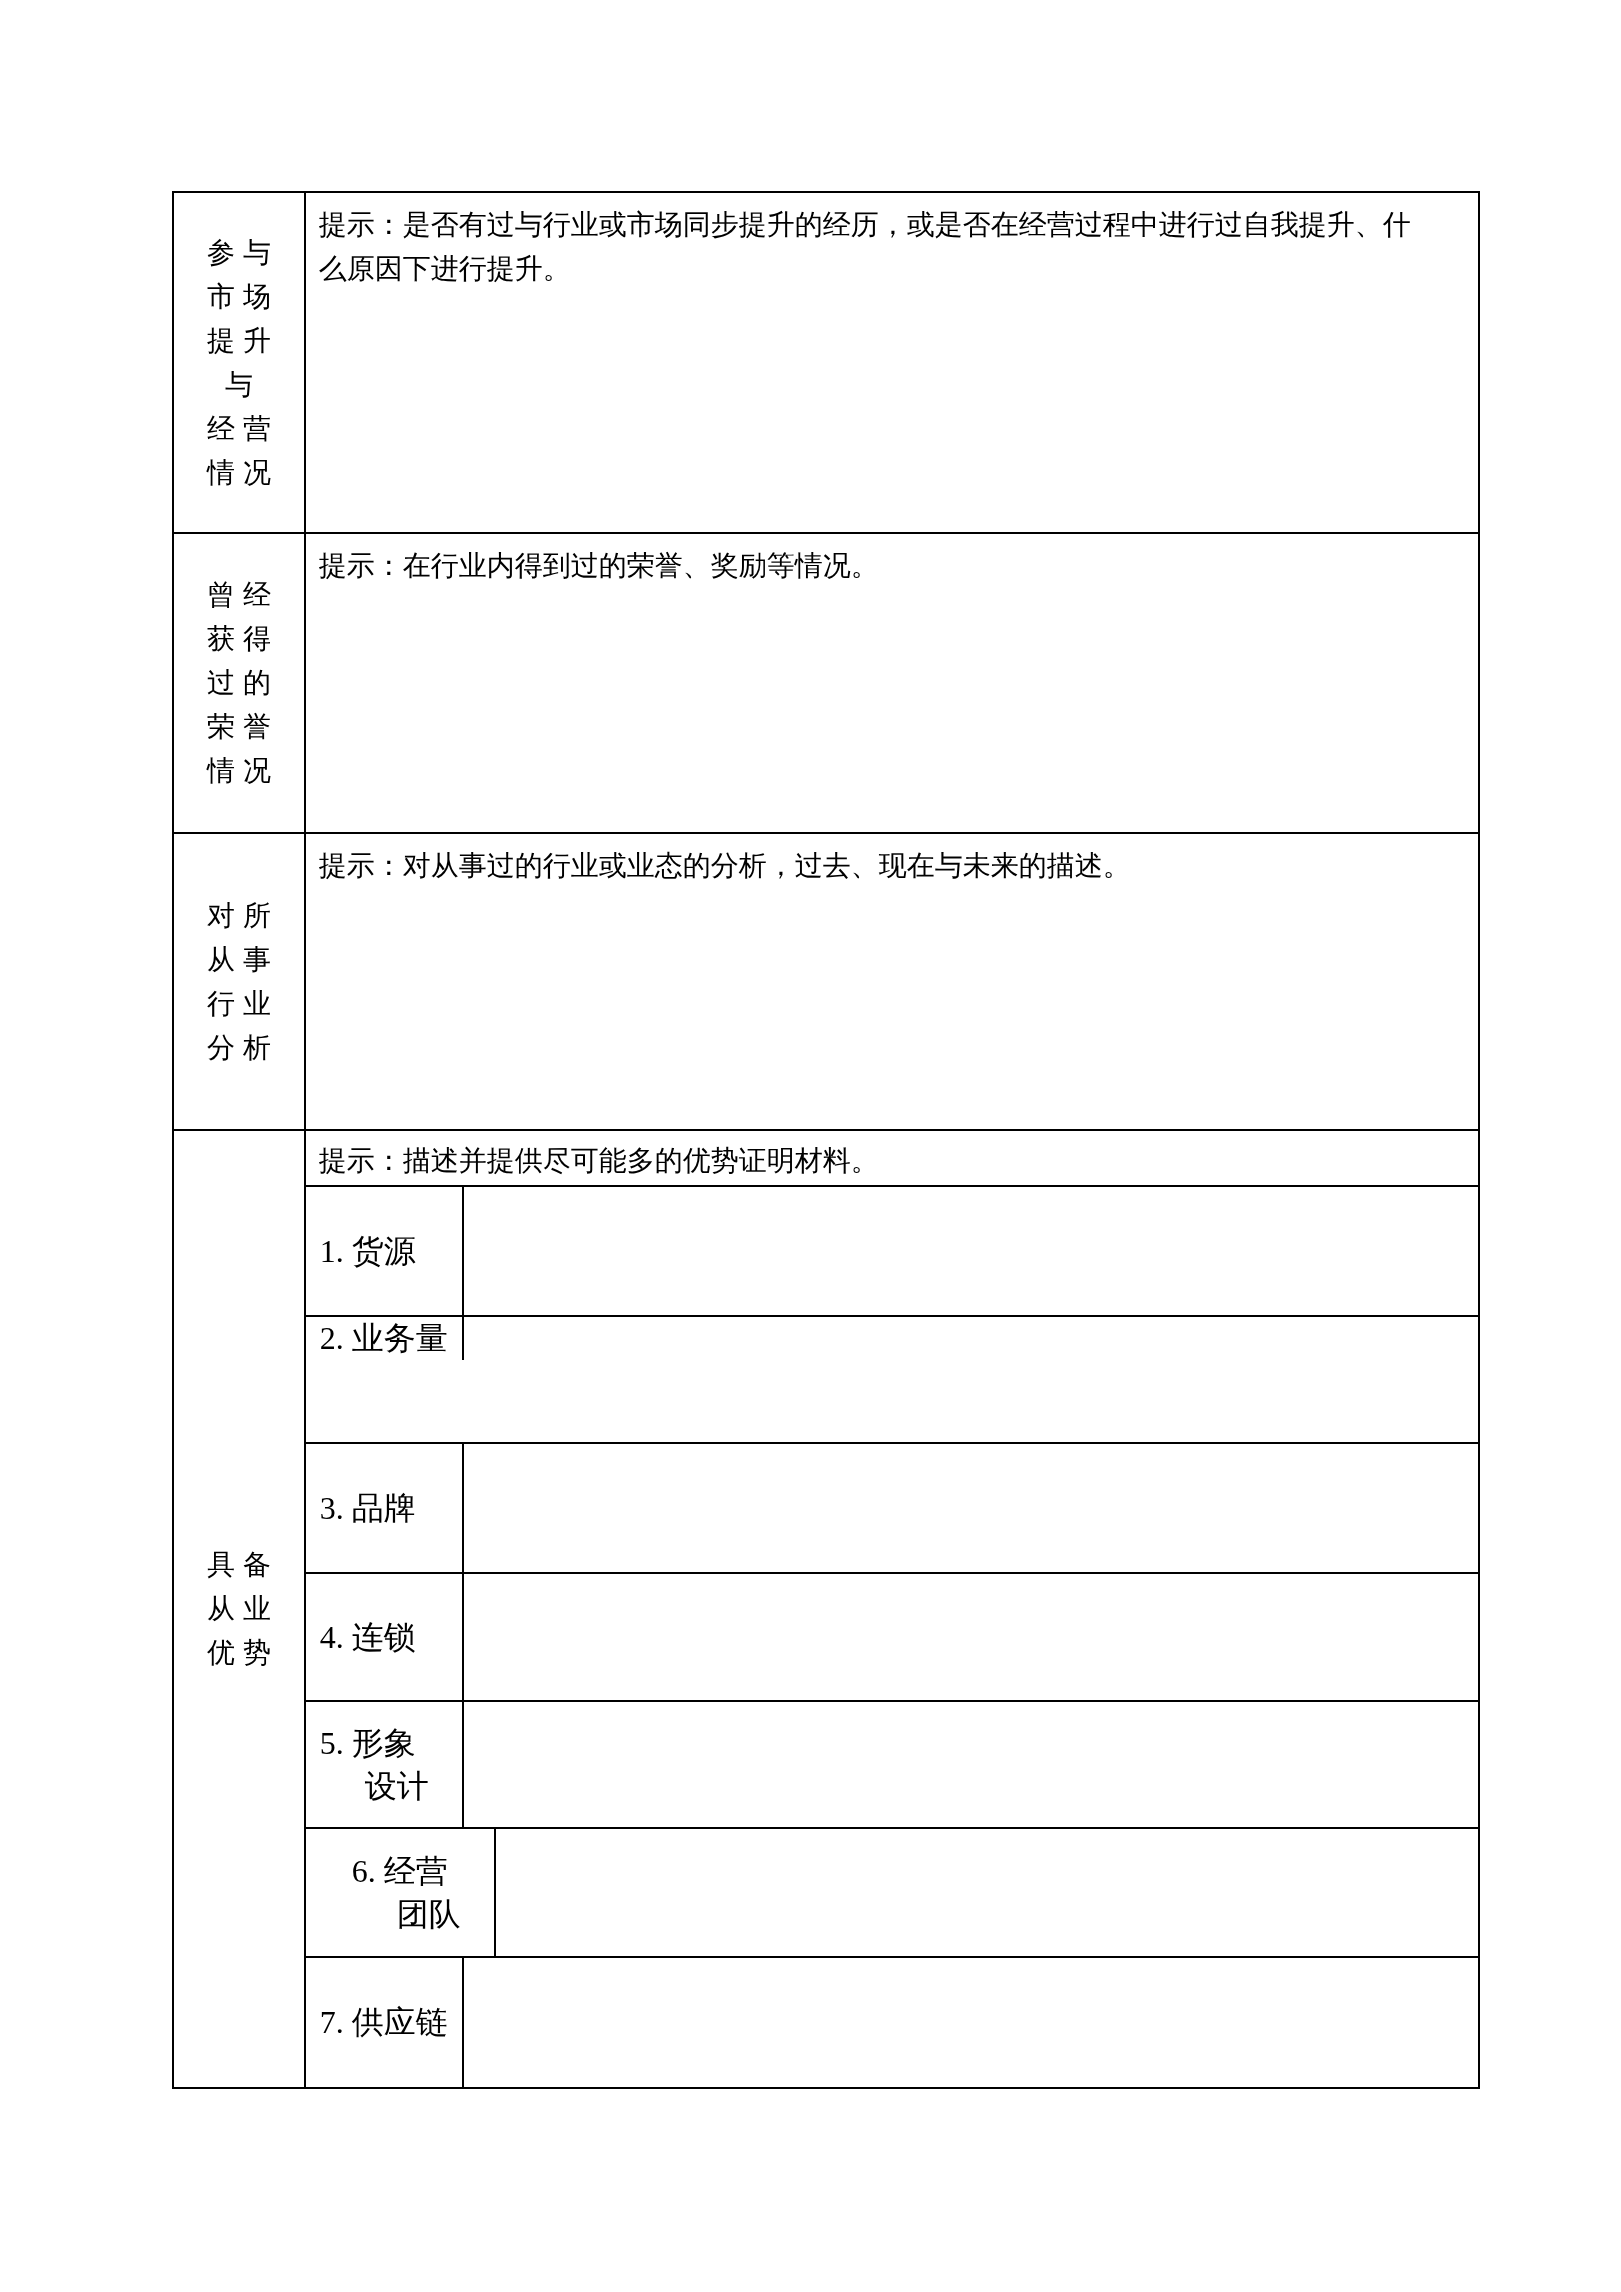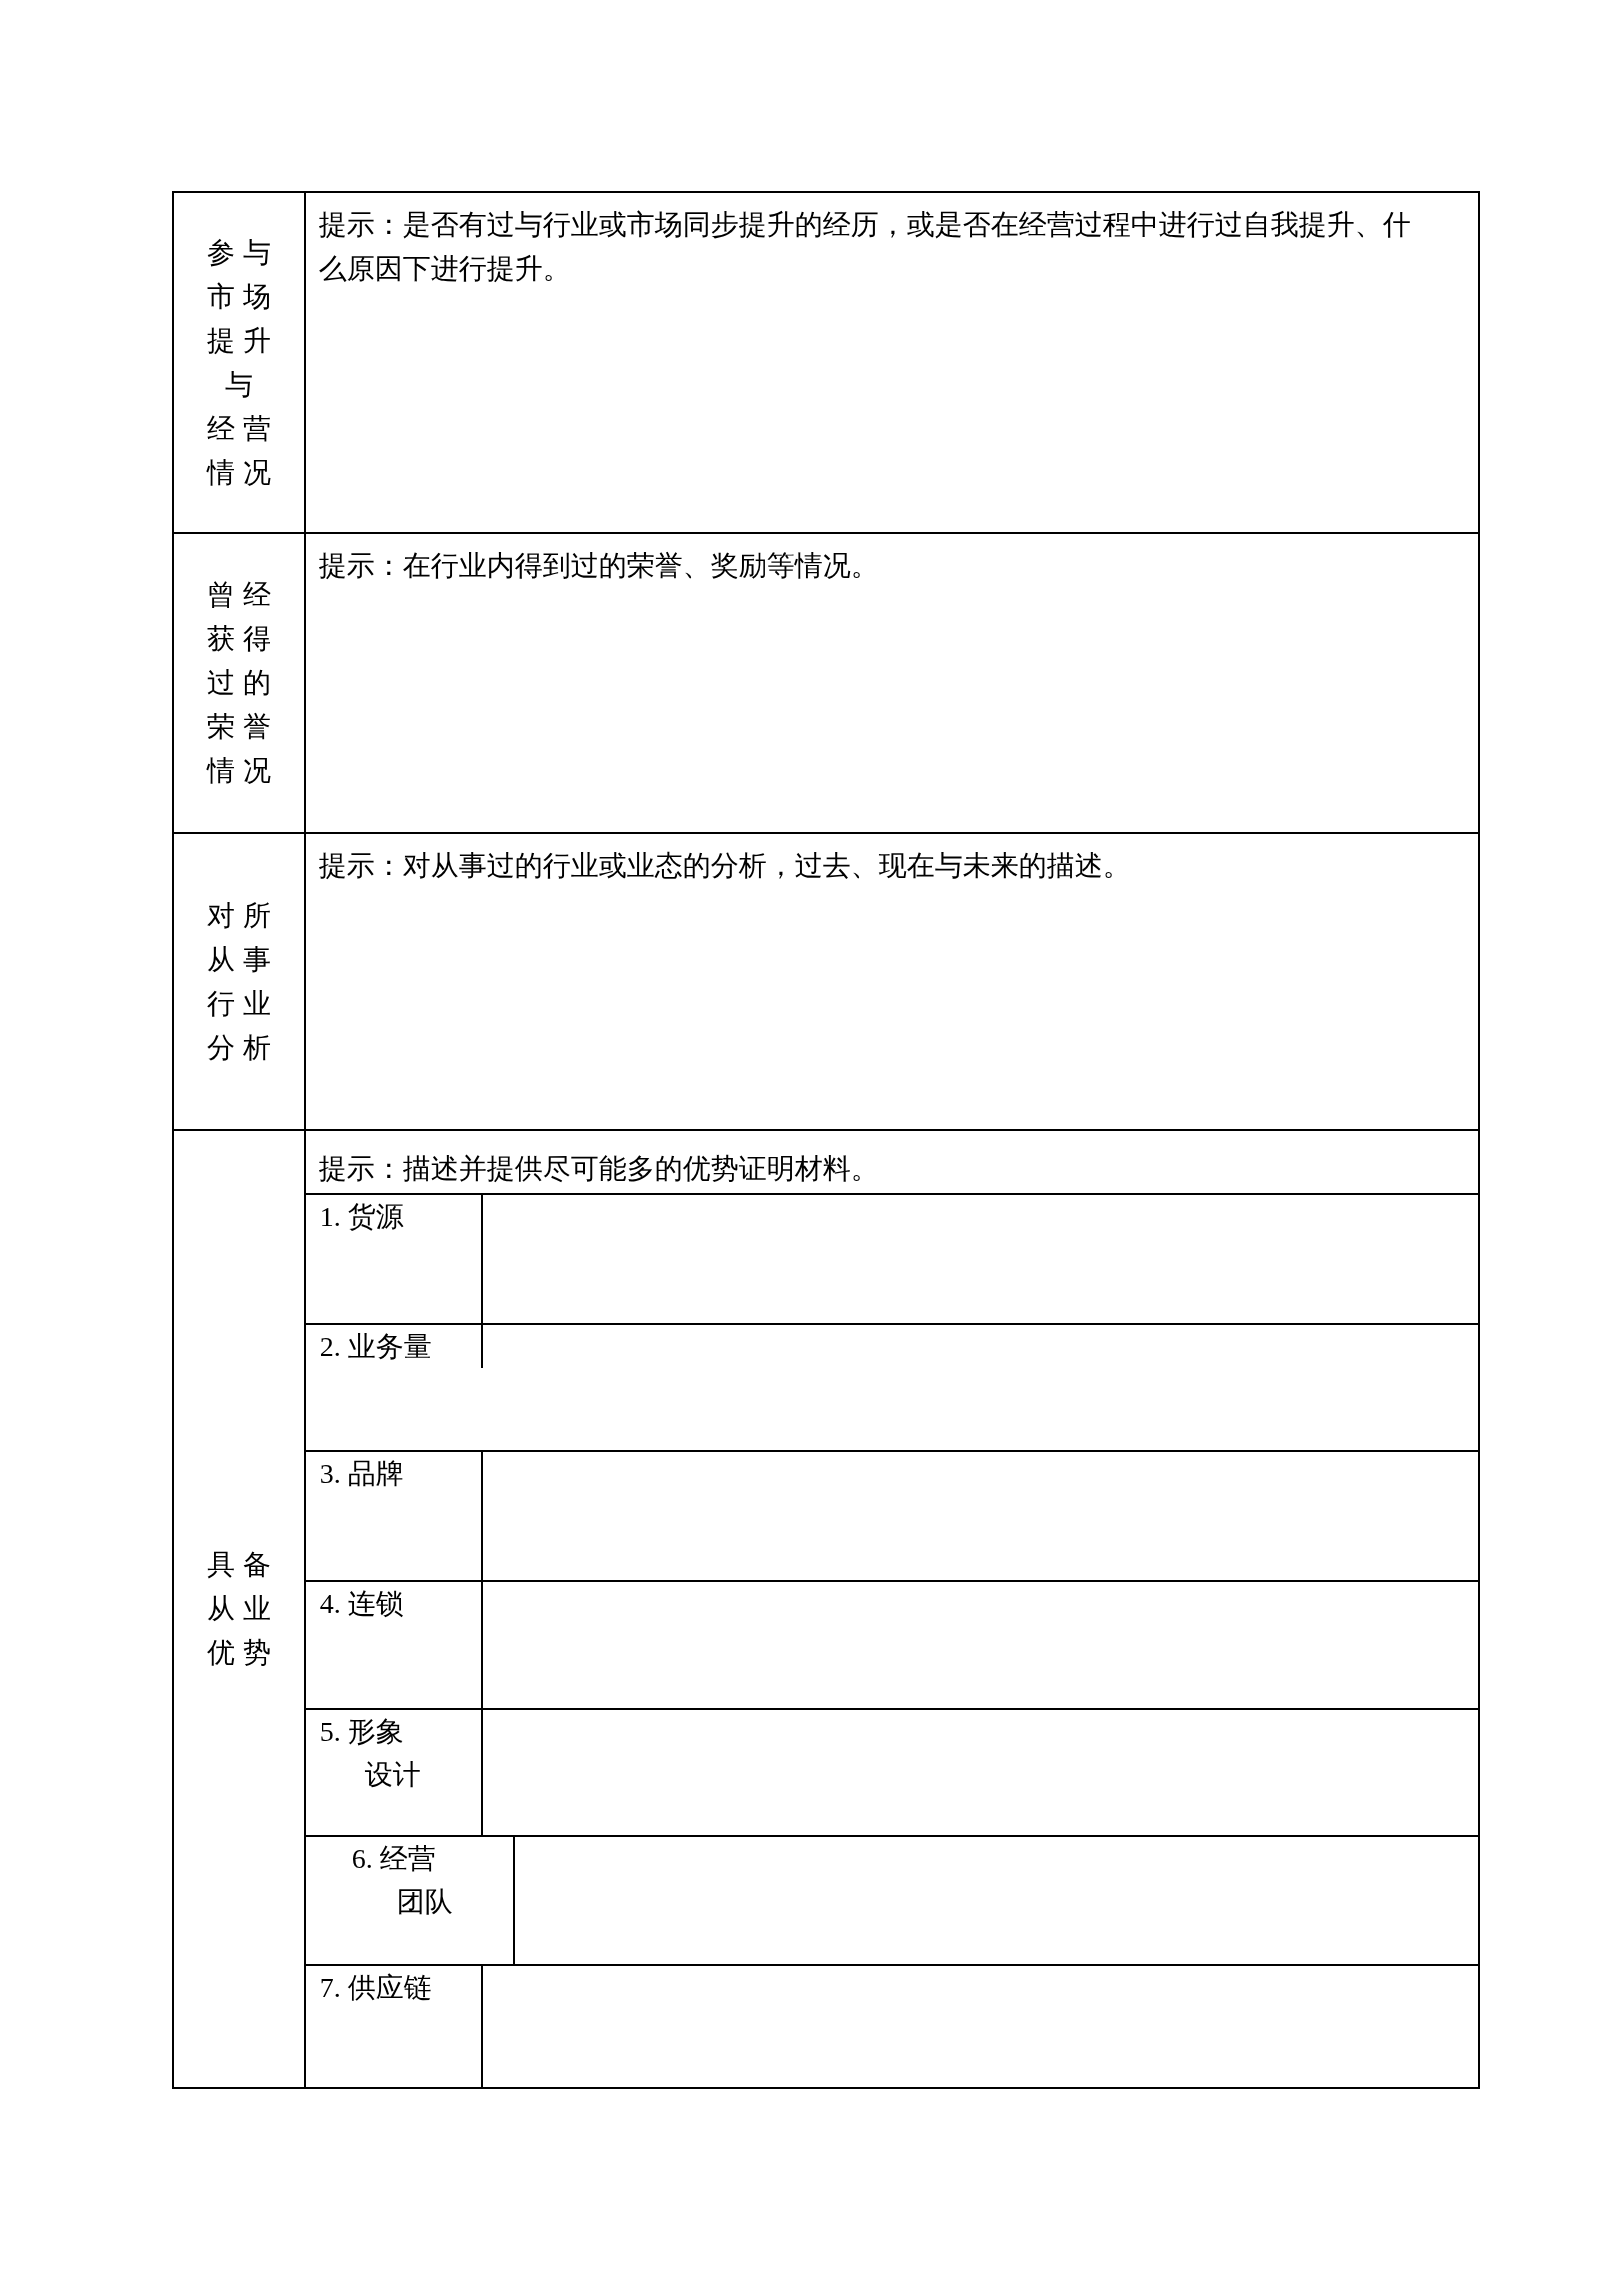--- a/index.html
+++ b/index.html
@@ -66,21 +66,20 @@
     padding: 9.8px 54px 0 12.7px;
     text-align: left;
   }
   .fill-area { flex: 1 1 auto; }
 
   .adv-col {
     flex: 1 1 auto;
     display: flex;
     flex-direction: column;
     box-sizing: border-box;
-    margin-top: 8px;
   }
   .adv-header {
     flex: 0 0 auto;
     height: 56px;
     box-sizing: border-box;
     border-bottom: 2px solid #000000;
   }
   .adv-header .hint { padding-top: 7.8px; }
   .sub-row {
     display: flex;
@@ -89,28 +88,28 @@
     flex: 0 0 auto;
   }
   .sub-row:last-child { border-bottom: none; flex: 1 1 auto; }
   .sub-1 { height: 130px; }
   .sub-2 { height: 127px; flex-direction: column; }
   .sub-3 { height: 130px; }
   .sub-4 { height: 128px; }
   .sub-5 { height: 127px; }
   .sub-6 { height: 129px; padding-left: 32px; }
   .sub-label-cell {
-    width: 177px;
+    width: 158px;
     flex: 0 0 auto;
     box-sizing: border-box;
     border-right: 2px solid #000000;
     display: flex;
     flex-direction: column;
-    justify-content: flex-start;
-    font-size: 28px;
+    justify-content: center;
+    font-size: 32px;
     line-height: 43px;
     padding-left: 13.7px;
   }
   .sub-label-line2 { padding-left: 45px; }
   .sub-fill { flex: 1 1 auto; }
 </style>
 </head>
 <body>
 
 <div class="page">

